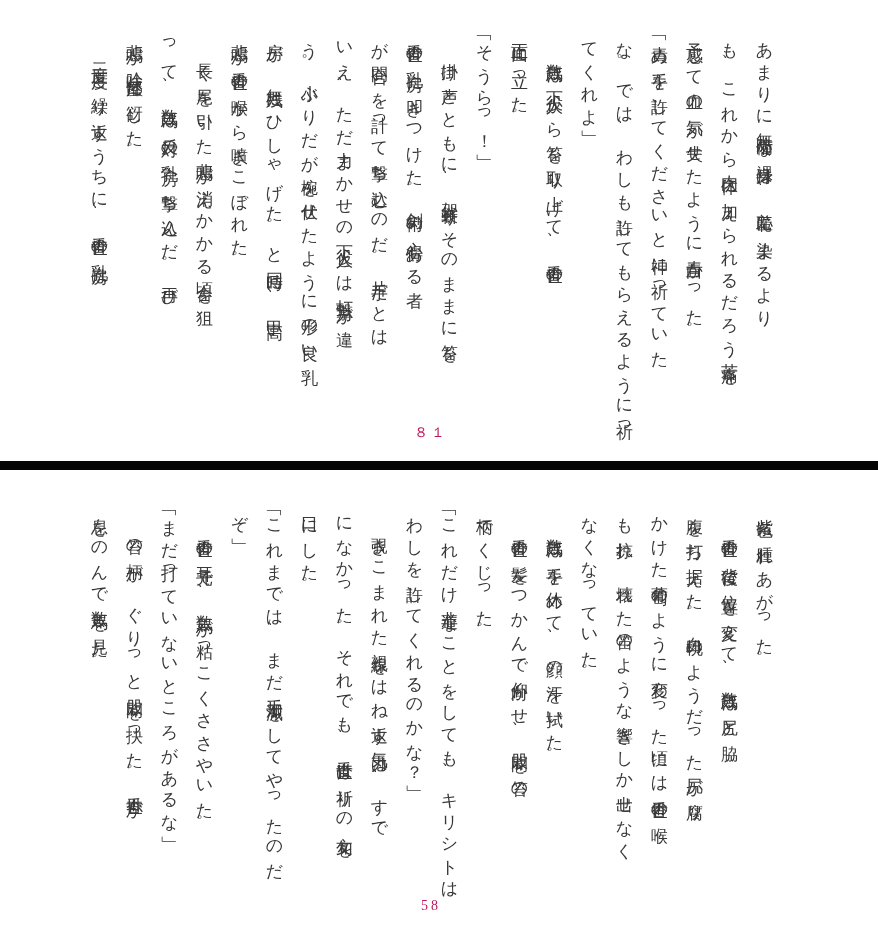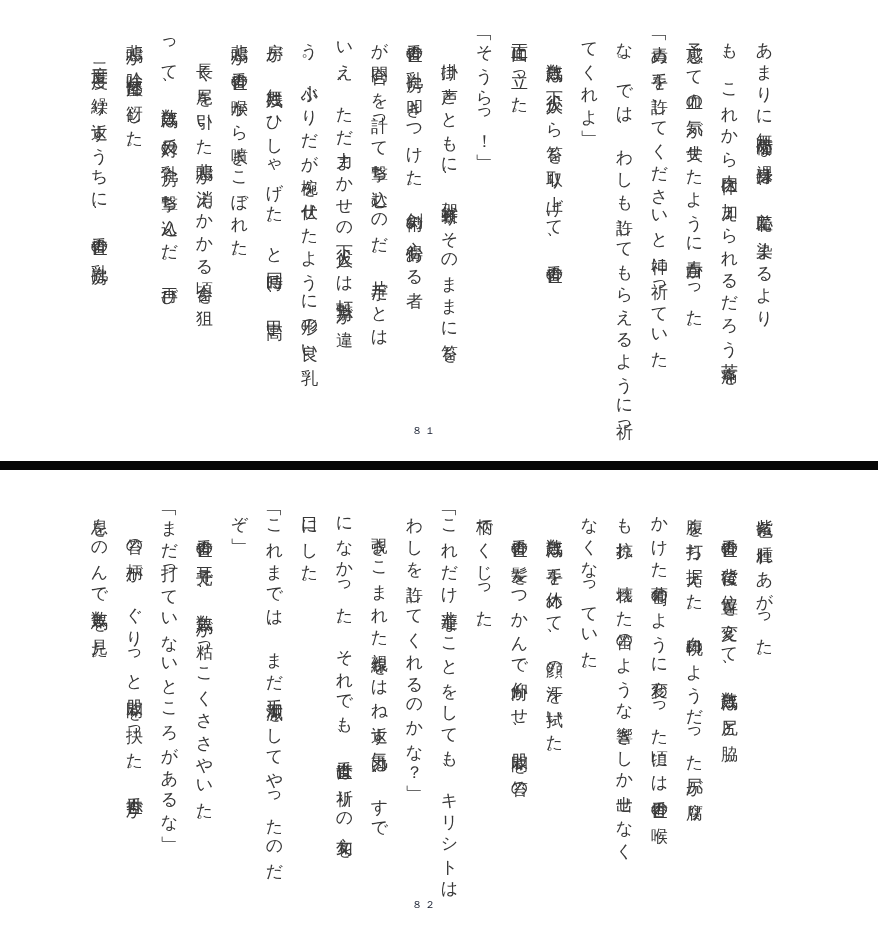--- a/index.html
+++ b/index.html
@@ -47,26 +47,26 @@
   }
   .page.top    .vtext { top: 30px; }
   .page.bottom .vtext { top: 35px; }
 
   .tcol {
     white-space: pre;         
   }
 
   .pagenum {
     position: absolute;
-    left: 8px;
+    left: 14px;
     width: 834px;
     text-align: center;
-    font-size: 10px;
+    font-size: 14px;
     letter-spacing: 3px;
-    color: #0f172a;
+    color: #be185d;
   }
   .page.top    .pagenum { top: 424px; }
   .page.bottom .pagenum { top: 428px; }
 </style>
 </head>
 <body>
 
 <div>
 
   <section class="page top">
@@ -113,16 +113,16 @@
         <div class="tcol">　覗きこまれた視線をはね返す気力は、すで</div>
         <div class="tcol">になかった。それでも、香世は祈りの文句を</div>
         <div class="tcol">口にした。</div>
         <div class="tcol">「これまでは、まだ手加減をしてやったのだ</div>
         <div class="tcol">ぞ」</div>
         <div class="tcol">　香世の耳元で、数馬が粘っこくささやいた。</div>
         <div class="tcol">「まだ打っていないところがあるな」</div>
         <div class="tcol">　笞の柄が、ぐりっと股間を抉った。香世が</div>
         <div class="tcol">息をのんで数馬を見た。</div>
       </div>
-    <div class="pagenum">８２</div>
+    <div class="pagenum">58</div>
   </section>
 
 </div>
 
 </body></html>

